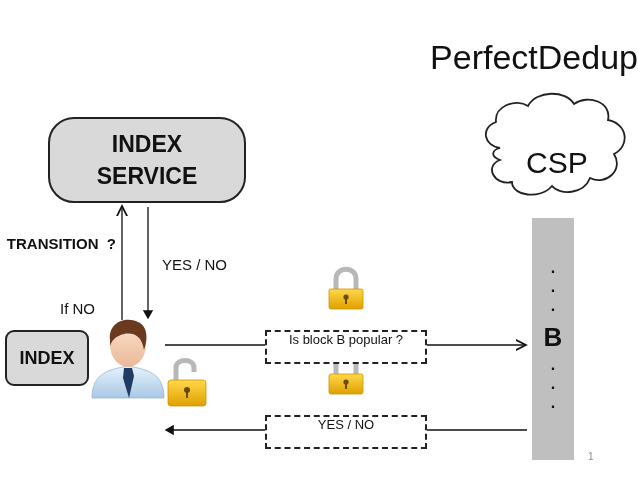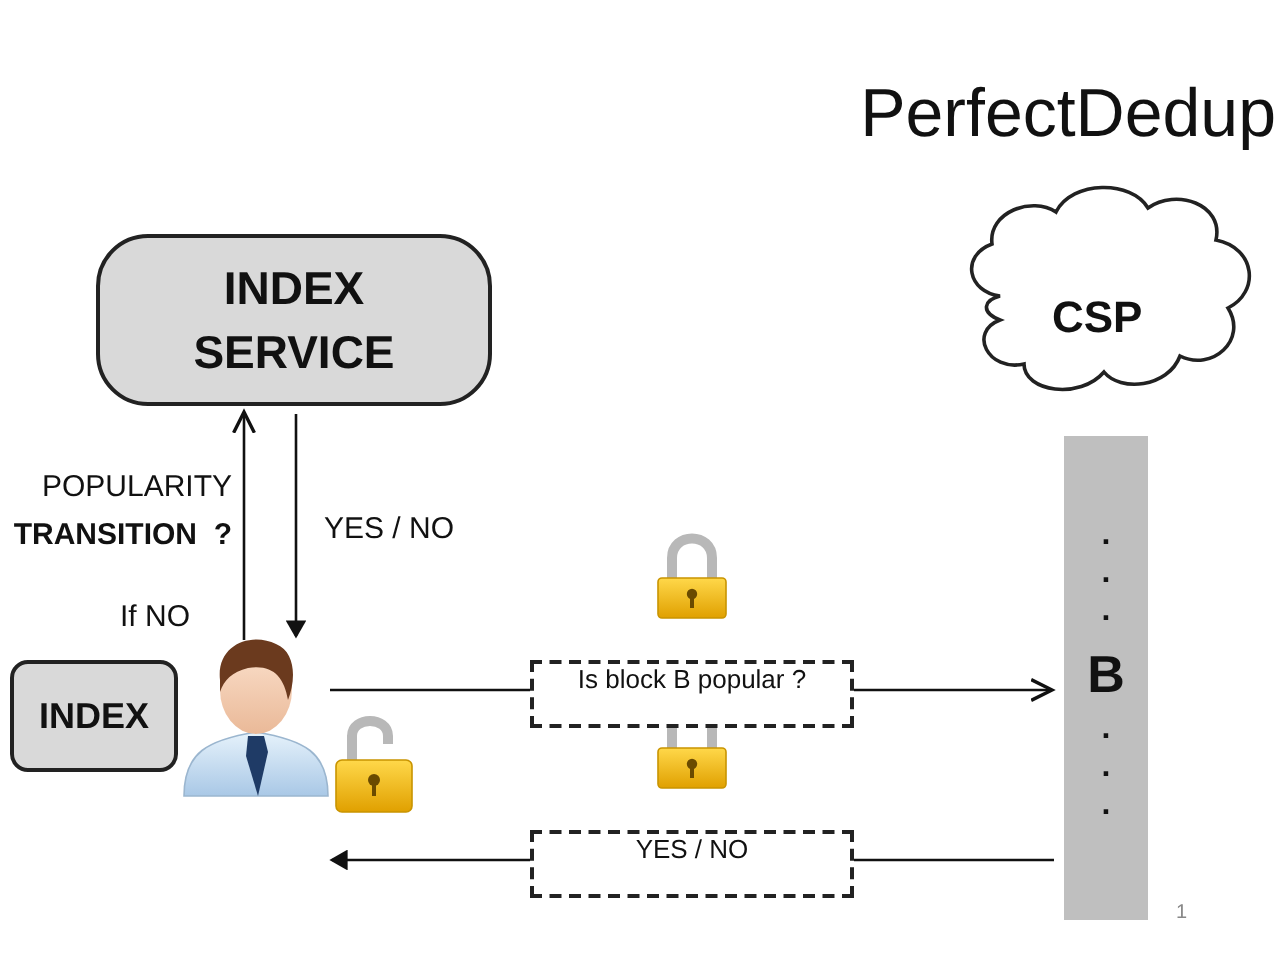--- a/index.html
+++ b/index.html
@@ -19,21 +19,21 @@
     .ifno-label { left: 60px; top: 300px; }
     .dashed-box { border: 2px dashed #222; background: #fff; display: flex; align-items: flex-start;
                   justify-content: center; font-size: 13px; margin-top: 22px; }
     .q-box { left: 265px; top: 308px; width: 158px; height: 30px; }
     .a-box { left: 265px; top: 393px; width: 158px; height: 30px; }
     .storage { left: 532px; top: 218px; width: 42px; height: 242px; background: #bfbfbf; }
     .storage-item { position: absolute; left: 0; width: 42px; text-align: center; font-weight: bold; }
     .dot { font-size: 16px; line-height: 16px; }
     .b-label { font-size: 26px; }
     .page-num { left: 588px; top: 451px; font-size: 10px; color: #888; }
-    .cloud-text { font-weight: bold; font-size: 22px; }
+    .cloud-text { font-weight: normal; font-size: 30px; }
     svg.overlay { position: absolute; left: 0; top: 0; }
   </style>
 </head>
 <body>
 
 <div class="abs title">PerfectDedup</div>
 
 <div class="abs index-box">
   <span>INDEX</span>
   <span>SERVICE</span>
@@ -96,21 +96,20 @@
     <path d="M336,374 L336,364 C336,351 356,351 356,364 L356,374" fill="none" stroke="#b8b8b8" stroke-width="5"></path>
     <rect x="329" y="374" width="34" height="20" rx="2" fill="url(#gold)" stroke="#c99400" stroke-width="0.8"></rect>
     <circle cx="346" cy="382" r="2.6" fill="#6a4a00"></circle>
     <rect x="345" y="383" width="2" height="6" fill="#6a4a00"></rect>
   </g>
 </svg>
 
 <div class="abs cloud-text" style="left:526px; top:146px;">CSP</div>
 
 <div class="abs label pop-label">
-  <div>POPULARITY</div>
   <div style="white-space:pre;font-weight:bold;">TRANSITION  ?</div>
 </div>
 <div class="abs label yesno-label">YES / NO</div>
 <div class="abs label ifno-label">If NO</div>
 
 <div class="abs client-box">INDEX</div>
 
 <div class="abs dashed-box q-box">
   <span>Is block B popular ?</span>
 </div>

